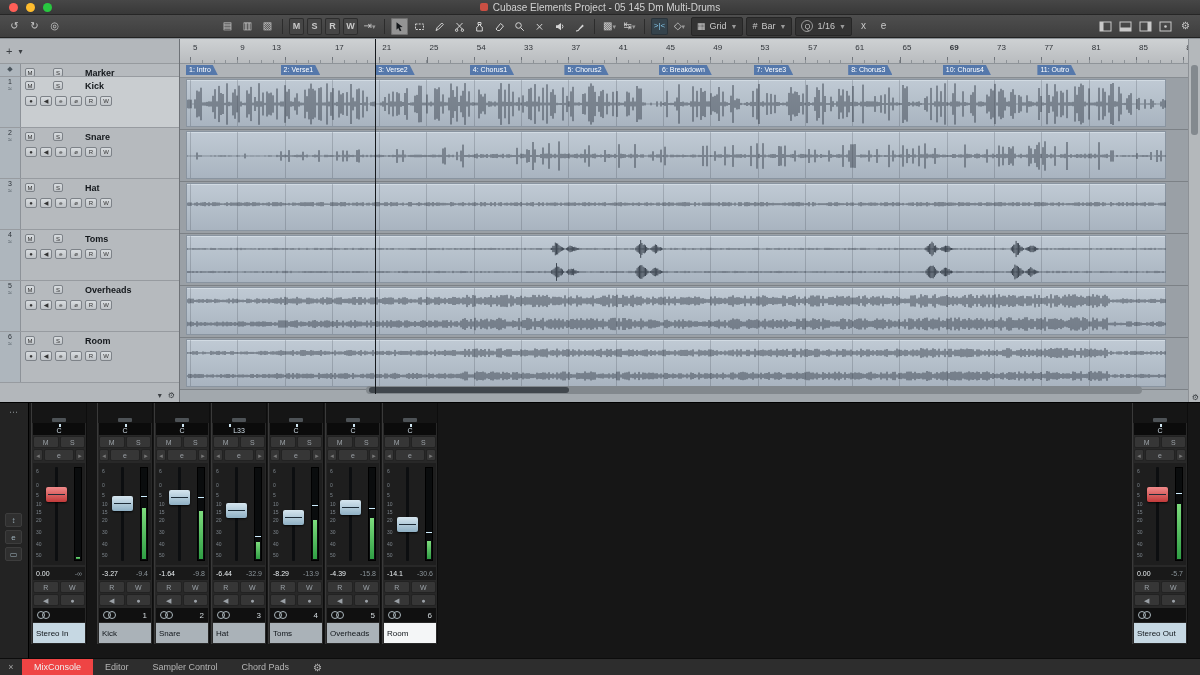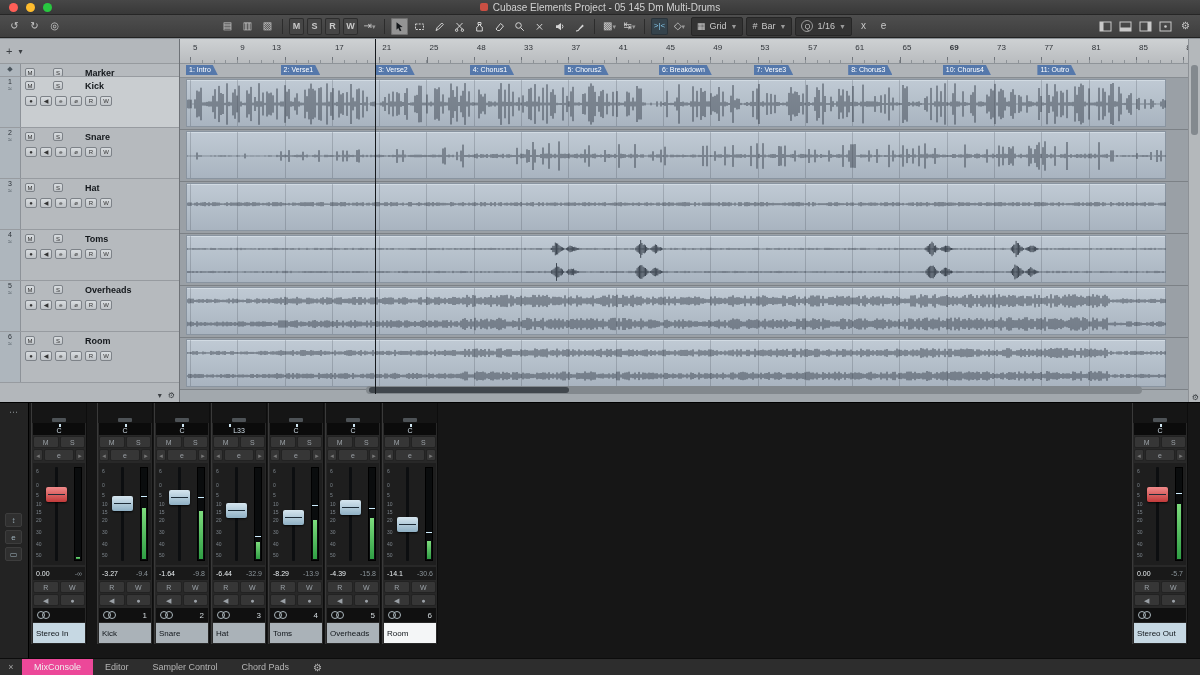--- a/index.html
+++ b/index.html
@@ -119,21 +119,21 @@
   .namerow{height:20px;margin:1px;display:flex;align-items:center;padding:0 3px;font-size:8px;color:#10151a;
     background:#aab2b8;white-space:nowrap;overflow:hidden;}
   .namerow.io{background:#c6d8e3;}
   .namerow.selname{background:#f4f6f7;}
   
   .tabbar{position:absolute;left:0;bottom:0;width:1200px;height:17px;background:#2d2d2d;border-top:1px solid #0c0c0c;
     display:flex;align-items:center;font-size:9px;color:#b5b5b5;box-sizing:border-box;}
   .close-x{width:22px;text-align:center;font-size:9px;color:#a5a5a5;}
   .tabs{display:flex;height:100%;}
   .tab{padding:0 12px;height:100%;display:flex;align-items:center;}
-  .tab.active{background:#ec4899;color:#efefef;}
+  .tab.active{background:#ef4444;color:#efefef;}
   .tab-gear{padding:0 12px;font-size:10px;color:#b5b5b5;}
 </style>
 </head>
 <body>
 
 <div class="screen">
 
   <div class="titlebar">
     <div class="traffic">
       <span class="tl red"></span>
@@ -425,21 +425,21 @@
           <div class="rnum" style="left: 60.3px;">9</div>
           <div class="rtick" style="left: 104.6px;"></div>
           <div class="rnum" style="left: 92px;">13</div>
           <div class="rtick" style="left: 151.9px;"></div>
           <div class="rnum" style="left: 154.9px;">17</div>
           <div class="rtick" style="left: 199.2px;"></div>
           <div class="rnum" style="left: 202.2px;">21</div>
           <div class="rtick" style="left: 246.5px;"></div>
           <div class="rnum" style="left: 249.5px;">25</div>
           <div class="rtick" style="left: 293.8px;"></div>
-          <div class="rnum" style="left: 296.8px;">48</div>
+          <div class="rnum" style="left: 296.8px;">54</div>
           <div class="rtick" style="left: 341.1px;"></div>
           <div class="rnum" style="left: 344.1px;">33</div>
           <div class="rtick" style="left: 388.4px;"></div>
           <div class="rnum" style="left: 391.4px;">37</div>
           <div class="rtick" style="left: 435.7px;"></div>
           <div class="rnum" style="left: 438.7px;">41</div>
           <div class="rtick" style="left: 483px;"></div>
           <div class="rnum" style="left: 486px;">45</div>
           <div class="rtick" style="left: 530.3px;"></div>
           <div class="rnum" style="left: 533.3px;">49</div>

